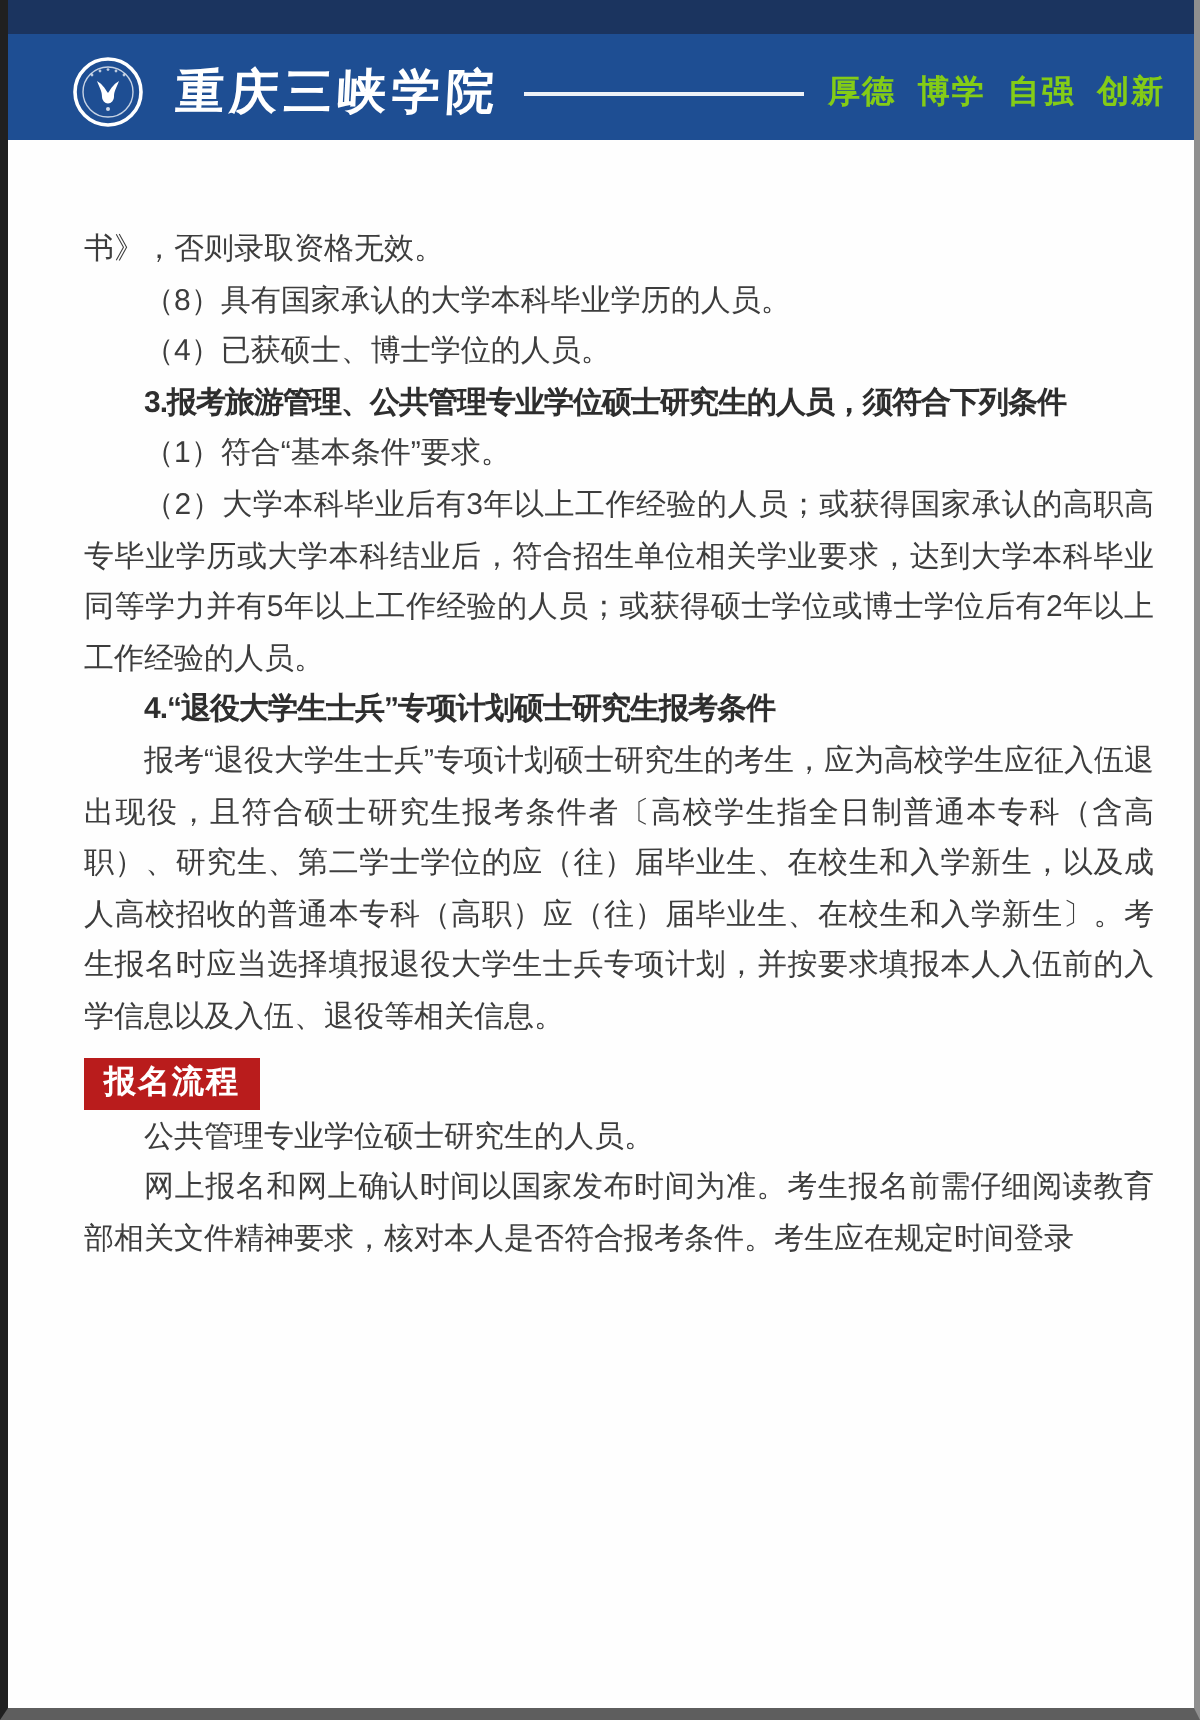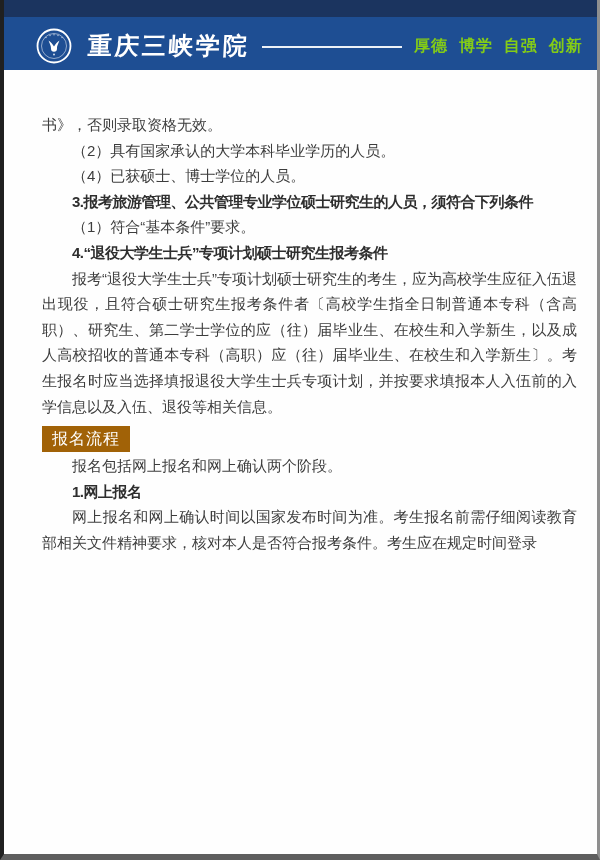--- a/index.html
+++ b/index.html
@@ -84,23 +84,23 @@
     font-weight: bold;
     color: #2e2e2e;
     letter-spacing: -0.5px;
   }
   .badge-row {
     margin: 7px 0 0 0;
     height: 27px;
   }
   .badge {
     display: inline-block;
-    background: #a16207;
+    background: #b91c1c;
     color: #ffffff;
-    font-weight: normal;
+    font-weight: bold;
     font-size: 16px;
     line-height: 26px;
     padding: 0 10px;
     letter-spacing: 1px;
   }
 </style>
 </head>
 <body>
 
 <div class="page">
@@ -119,29 +119,29 @@
       <circle cx="22" cy="7.5" r="0.7" fill="#ffffff" opacity="0.7"></circle>
       <circle cx="26" cy="9.5" r="0.7" fill="#ffffff" opacity="0.7"></circle>
     </svg>
     <div class="uni-name">重庆三峡学院</div>
     <div class="h-line"></div>
     <div class="motto">厚德  博学  自强  创新</div>
   </header>
 
   <main class="content">
     <p>书》，否则录取资格无效。</p>
-    <p class="indent">（2）具有国家承认的大学本科毕业学历的人员。</p>
+    <p class="indent">（8）具有国家承认的大学本科毕业学历的人员。</p>
     <p class="indent">（4）已获硕士、博士学位的人员。</p>
     <p class="indent bold">3.报考旅游管理、公共管理专业学位硕士研究生的人员，须符合下列条件</p>
     <p class="indent">（1）符合“基本条件”要求。</p>
+    <p class="indent">（2）大学本科毕业后有3年以上工作经验的人员；或获得国家承认的高职高专毕业学历或大学本科结业后，符合招生单位相关学业要求，达到大学本科毕业同等学力并有5年以上工作经验的人员；或获得硕士学位或博士学位后有2年以上工作经验的人员。</p>
     <p class="indent bold">4.“退役大学生士兵”专项计划硕士研究生报考条件</p>
     <p class="indent">报考“退役大学生士兵”专项计划硕士研究生的考生，应为高校学生应征入伍退出现役，且符合硕士研究生报考条件者〔高校学生指全日制普通本专科（含高职）、研究生、第二学士学位的应（往）届毕业生、在校生和入学新生，以及成人高校招收的普通本专科（高职）应（往）届毕业生、在校生和入学新生〕。考生报名时应当选择填报退役大学生士兵专项计划，并按要求填报本人入伍前的入学信息以及入伍、退役等相关信息。</p>
 
     <div class="badge-row">
       <span class="badge">报名流程</span>
     </div>
 
-    <p class="indent">报名包括网上报名和网上确认两个阶段。</p>
-    <p class="indent bold">1.网上报名</p>
+    <p class="indent">公共管理专业学位硕士研究生的人员。</p>
     <p class="indent">网上报名和网上确认时间以国家发布时间为准。考生报名前需仔细阅读教育部相关文件精神要求，核对本人是否符合报考条件。考生应在规定时间登录</p>
   </main>
 
 </div>
 
 </body></html>

